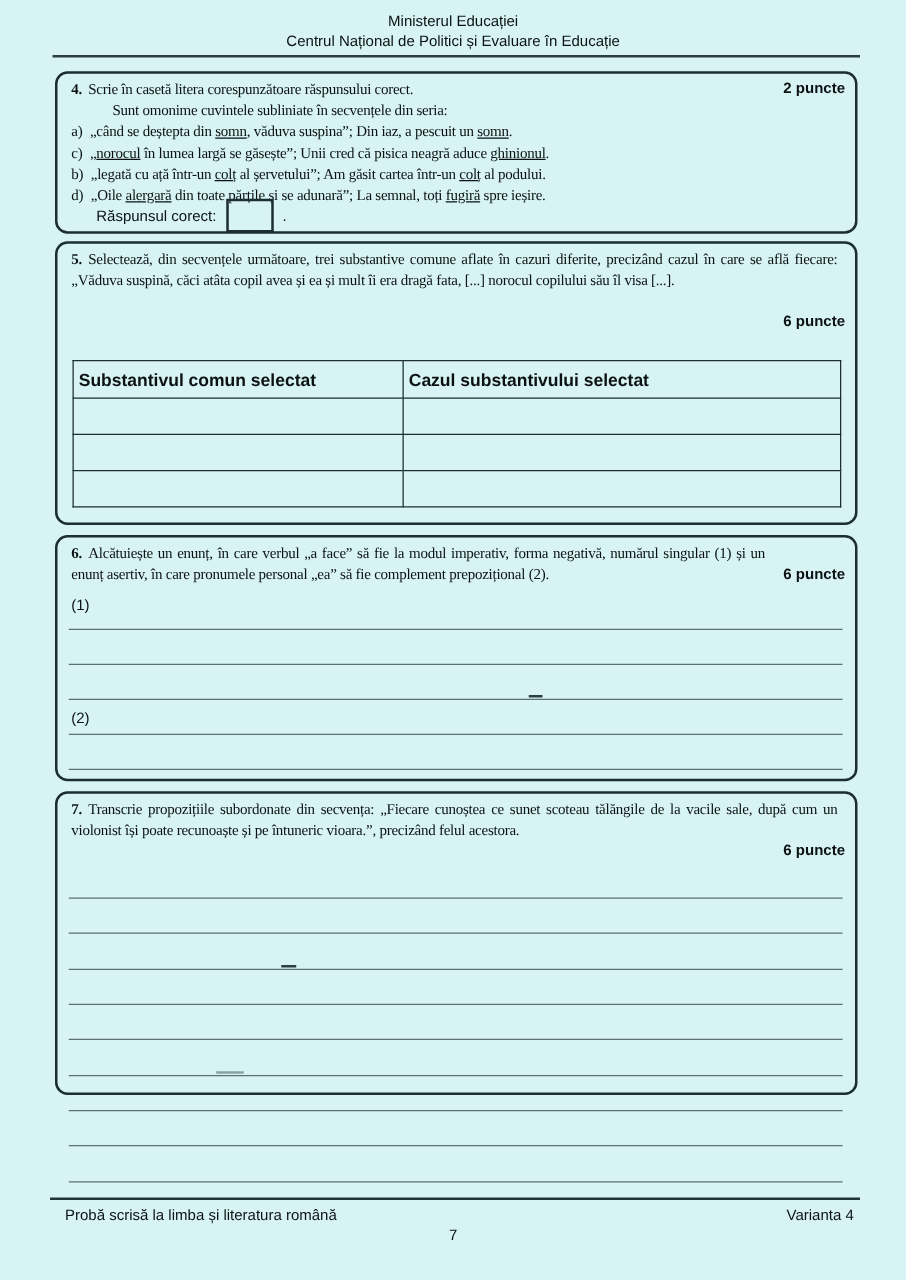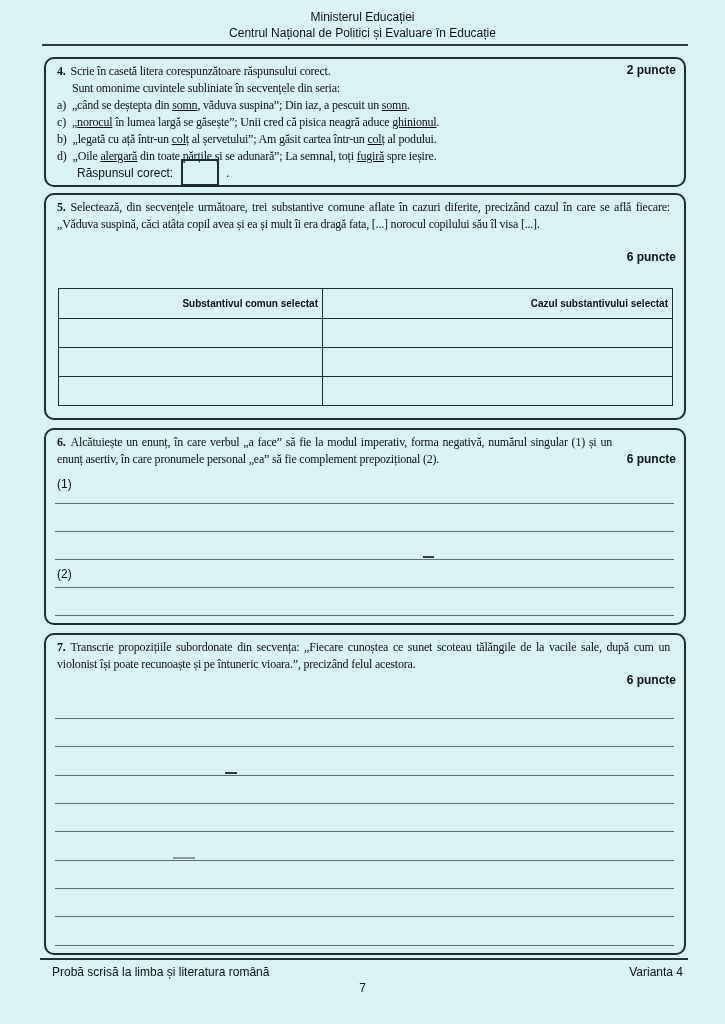--- a/index.html
+++ b/index.html
@@ -13,40 +13,40 @@
   
   .hdr{position:absolute;top:9px;left:0;width:100%;text-align:center;line-height:16px;}
   .hdr-rule{position:absolute;top:44px;left:42px;width:646px;border-top:2px solid #2b3d42;}
 
   
   .qbox{position:absolute;left:44px;width:642px;box-sizing:border-box;
         border:2px solid #1c2e31;border-radius:10px;background:transparent;}
   #box4{top:57px;height:130px;}
   #box5{top:193px;height:227px;}
   #box6{top:428px;height:197px;}
-  #box7{top:633px;height:322px;}
+  #box7{top:633px;height:243px;}
 
   .qtext{padding:4px 14px 0 11px;line-height:17px;letter-spacing:-0.2px;font-family:Liberation Serif, serif;}
   .qtext p{margin:0;text-align:justify;}
   .num{font-weight:bold;margin-right:5px;}
   .points{position:absolute;right:8px;font-weight:bold;white-space:nowrap;}
 
   
-  .q4-intro{margin-left:15px;}
+  .q4-intro{margin-left:33px;}
   .q4-opt{white-space:nowrap;}
   .q4-opt .lbl{margin-right:6px;}
   .ans-row{position:absolute;left:31px;top:100px;display:flex;align-items:center;}
   .ans-box{width:34px;height:23px;border:2px solid #1c2e31;margin-left:8px;background:transparent;}
   .ans-period{margin-left:7px;}
 
   
   .q5-table{position:absolute;left:12px;top:93px;width:614px;border-collapse:collapse;
             table-layout:fixed;}
   .q5-table th,.q5-table td{border:1.5px solid #1c2e31;padding:0 4px;}
-  .q5-table th{height:29px;font-weight:bold;text-align:right;vertical-align:middle;font-size:10px;}
+  .q5-table th{height:29px;font-weight:bold;text-align:left;vertical-align:middle;font-size:14px;}
   .q5-table td{height:28px;}
   .col1{width:264px;} .col2{width:350px;}
 
   
   .qline{position:absolute;left:9px;width:619px;border-top:1px solid #5c6f73;}
   .wlabel{position:absolute;left:11px;}
   .mark{position:absolute;height:2px;background:#2c3e43;}
 
   
   .ft-rule{position:absolute;top:958px;left:40px;width:648px;border-top:2px solid #22343a;}

